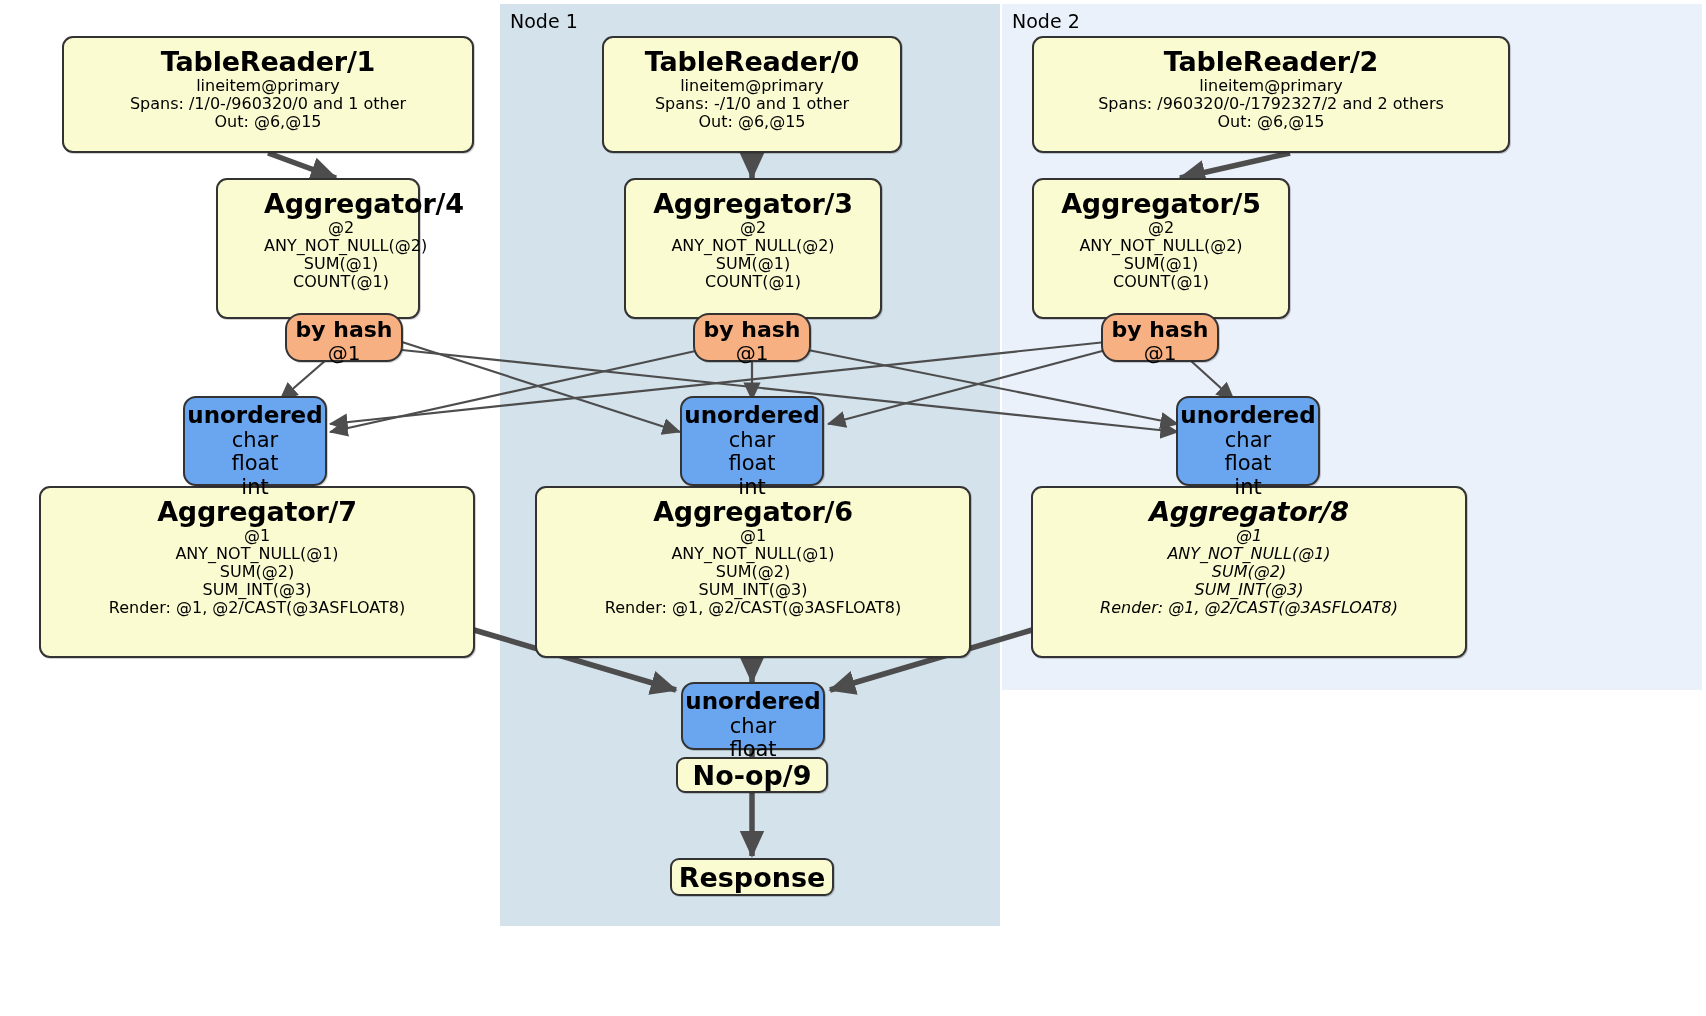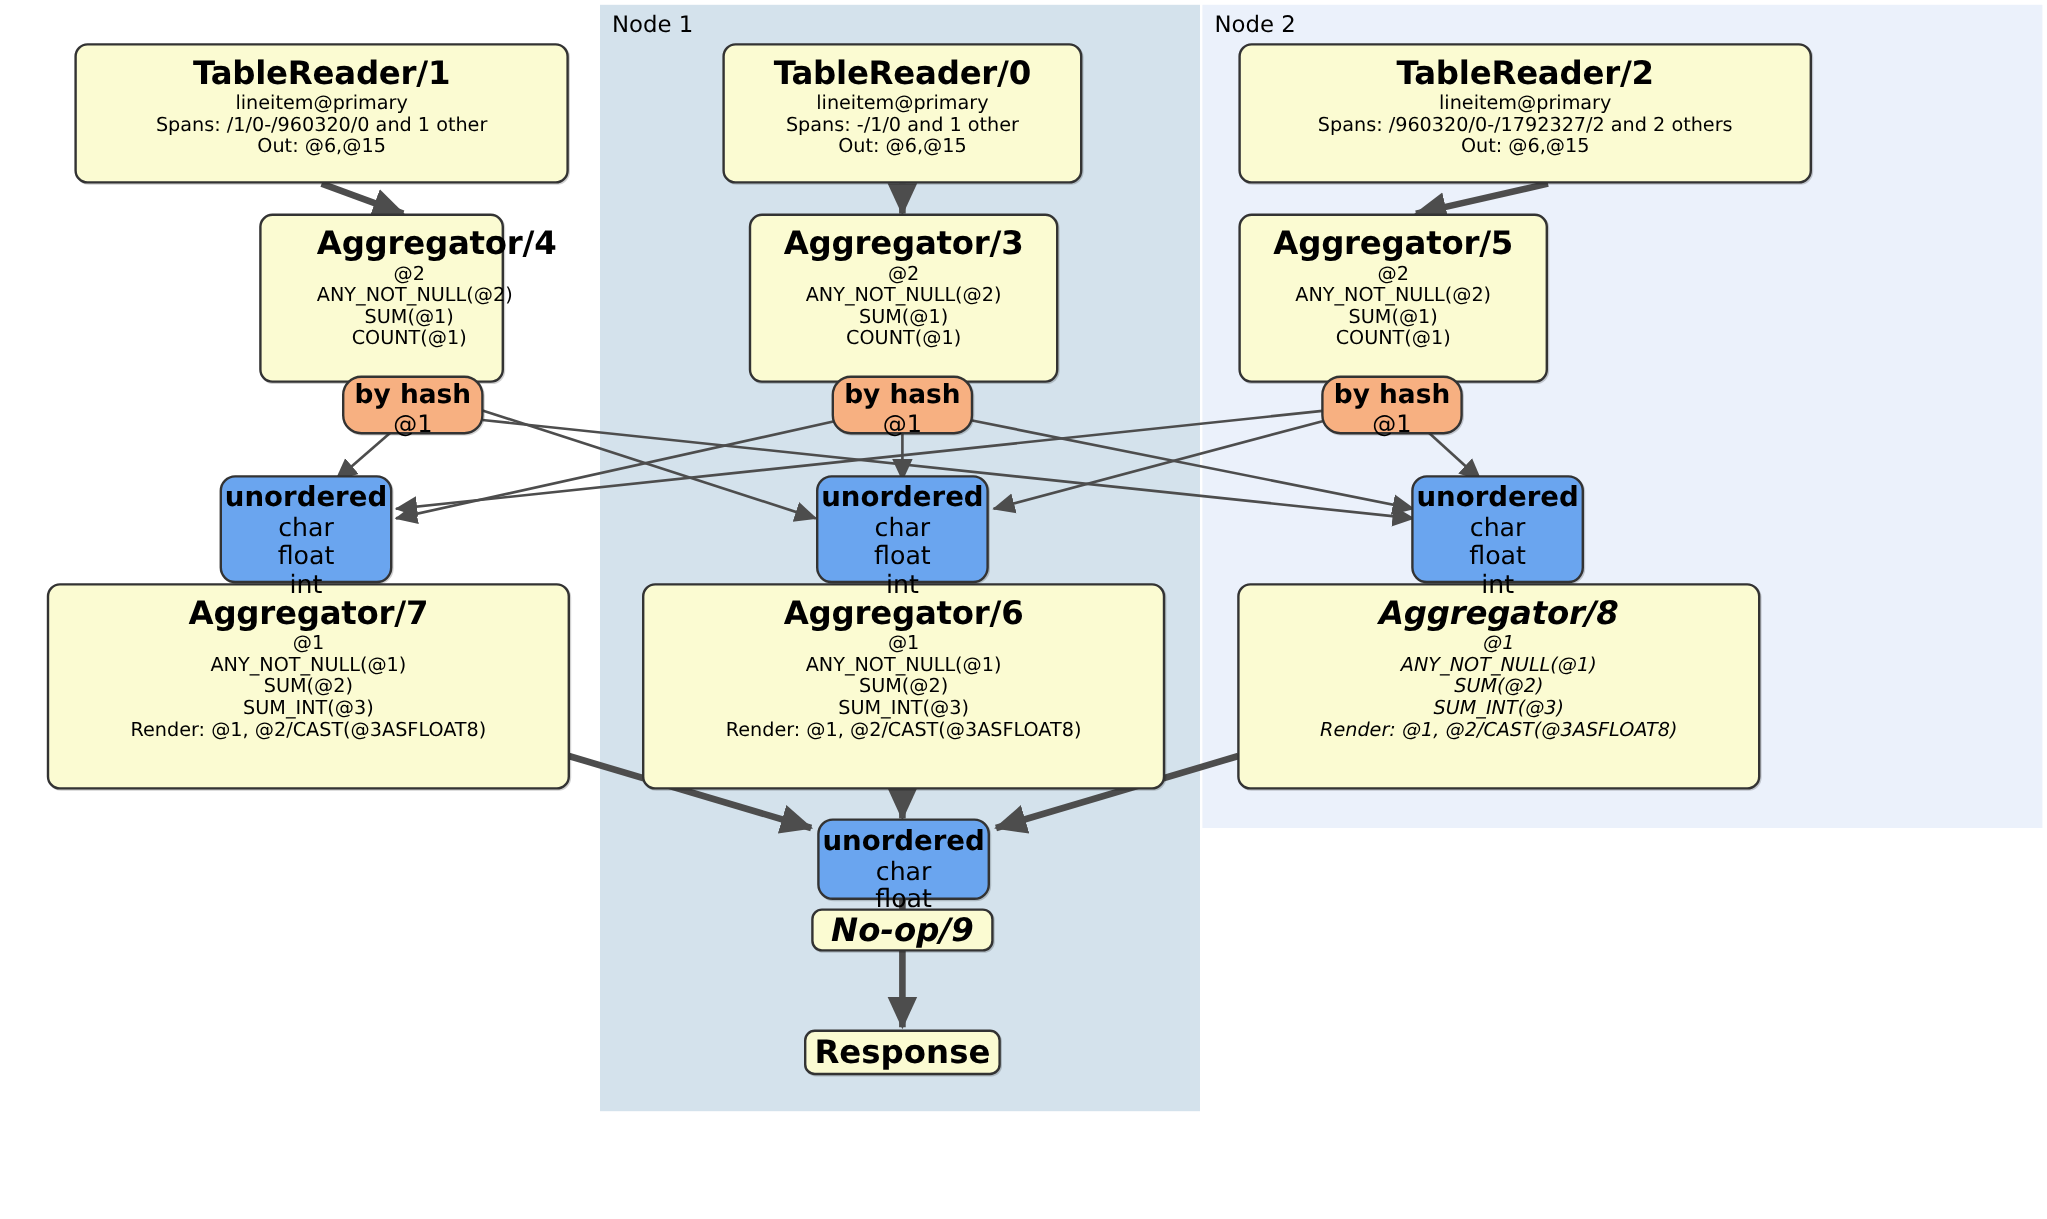--- a/index.html
+++ b/index.html
@@ -284,21 +284,21 @@
     <div class="line">SUM_INT(@3)</div>
     <div class="line">Render: @1, @2/CAST(@3ASFLOAT8)</div>
   </div>
 
   <div class="node sync" style="left:681px; top:682px; width:144px; height:68px;">
     <div class="title">unordered</div>
     <div class="line">char</div>
     <div class="line">float</div>
   </div>
 
-  <div class="node simple" style="left:676px; top:757px; width:152px; height:36px;font-style:italic;">
+  <div class="node simple" style="left:676px; top:757px; width:152px; height:36px;">
     <div class="title">No-op/9</div>
   </div>
 
   <div class="node simple" style="left:670px; top:858px; width:164px; height:38px;">
     <div class="title">Response</div>
   </div>
 
 </div>
 
 </body></html>

